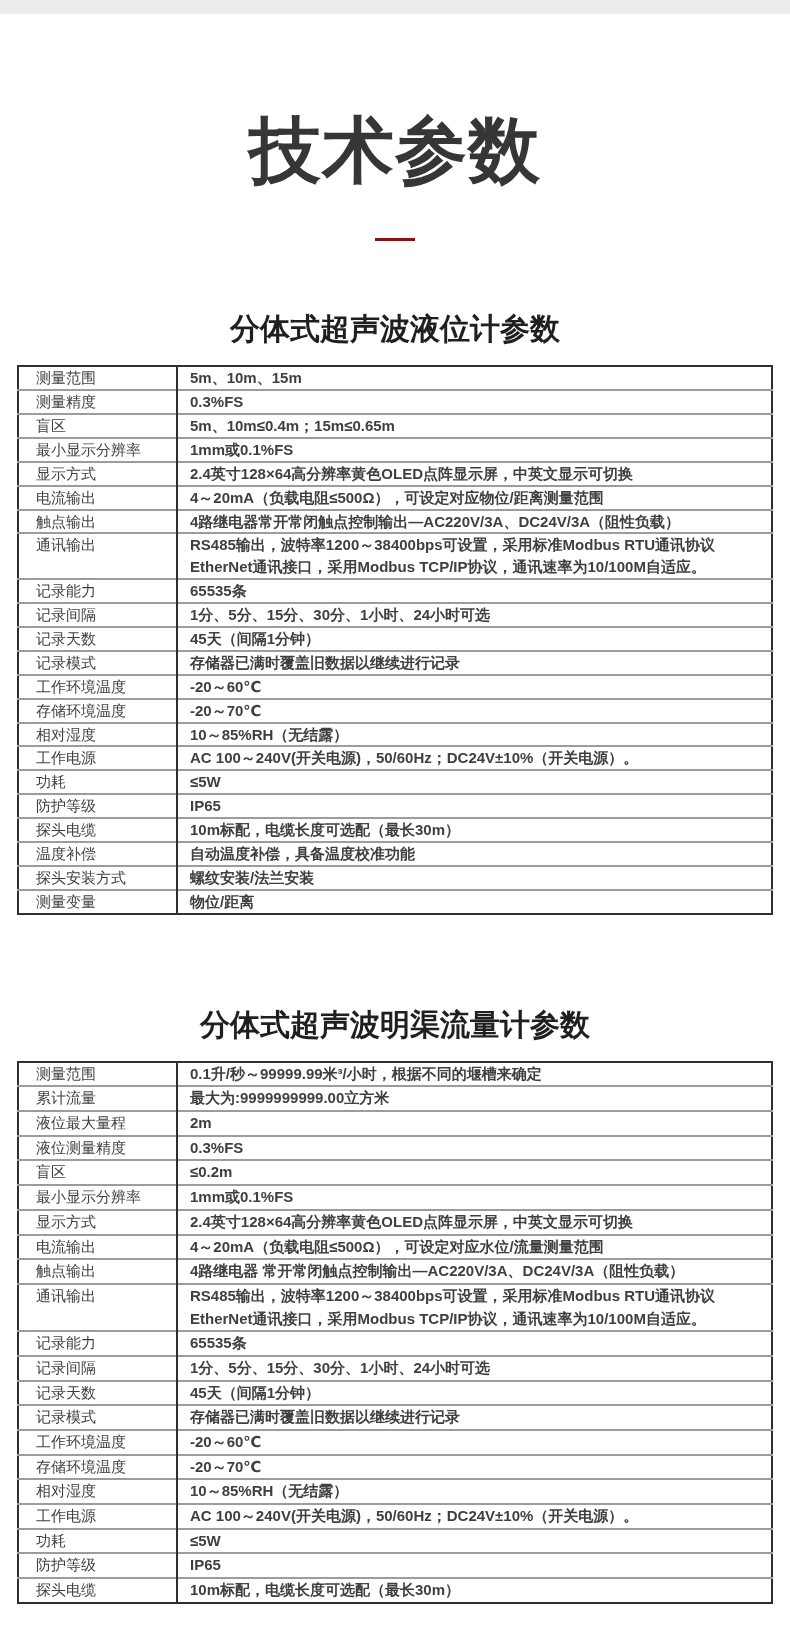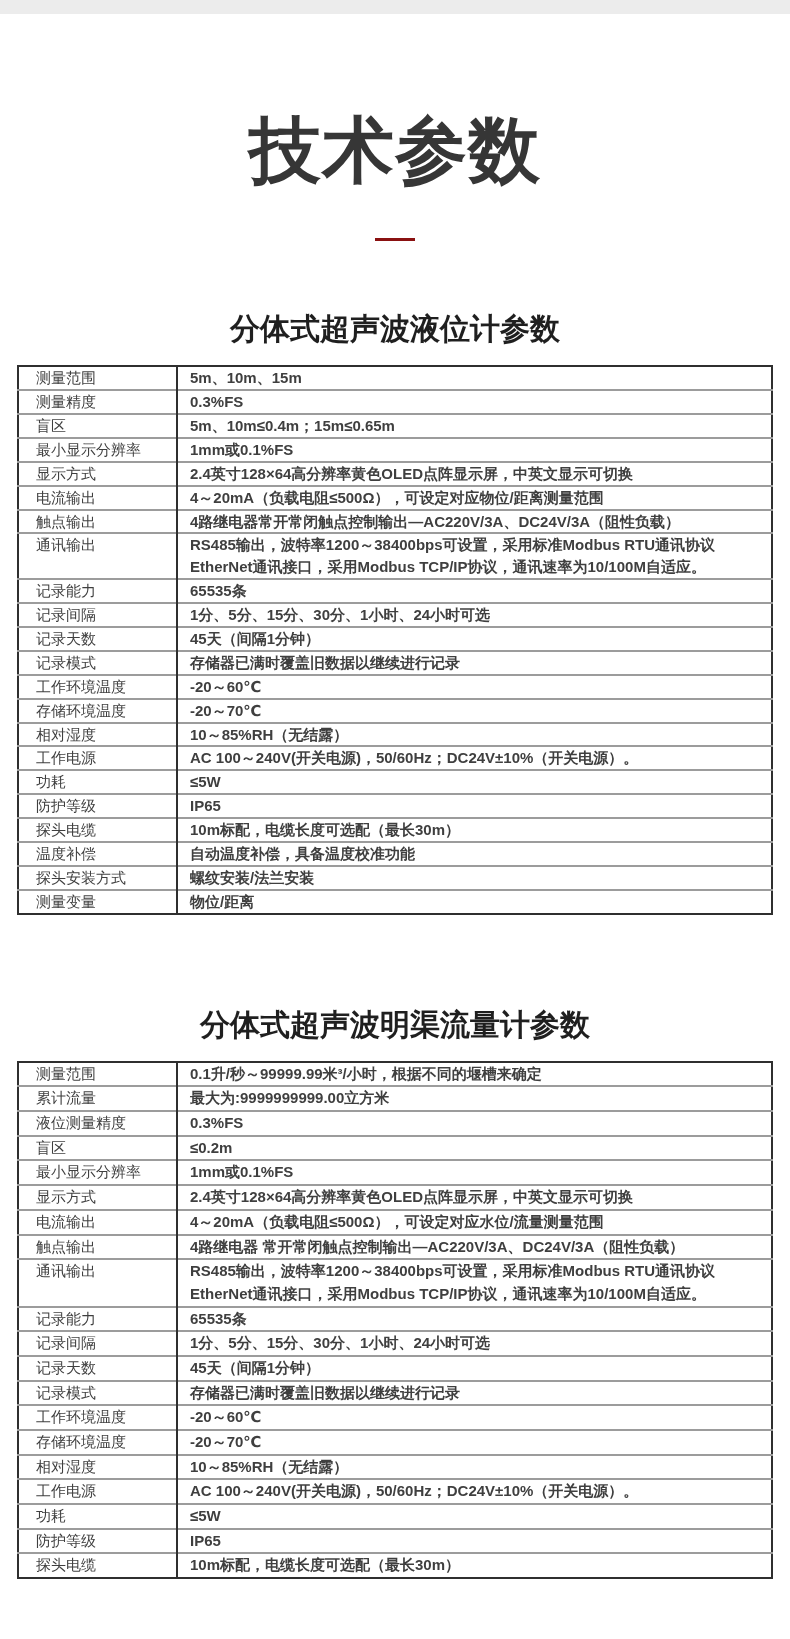--- a/index.html
+++ b/index.html
@@ -284,20 +284,28 @@
         <tr>
           <td class="row-label">
             <div class="ln">累计流量</div>
           </td>
           <td class="row-value">
             <div class="ln">最大为:9999999999.00立方米</div>
           </td>
         </tr>
         <tr>
           <td class="row-label">
+            <div class="ln">液位最大量程</div>
+          </td>
+          <td class="row-value">
+            <div class="ln">2m</div>
+          </td>
+        </tr>
+        <tr>
+          <td class="row-label">
             <div class="ln">液位测量精度</div>
           </td>
           <td class="row-value">
             <div class="ln">0.3%FS</div>
           </td>
         </tr>
         <tr>
           <td class="row-label">
             <div class="ln">盲区</div>
           </td>

